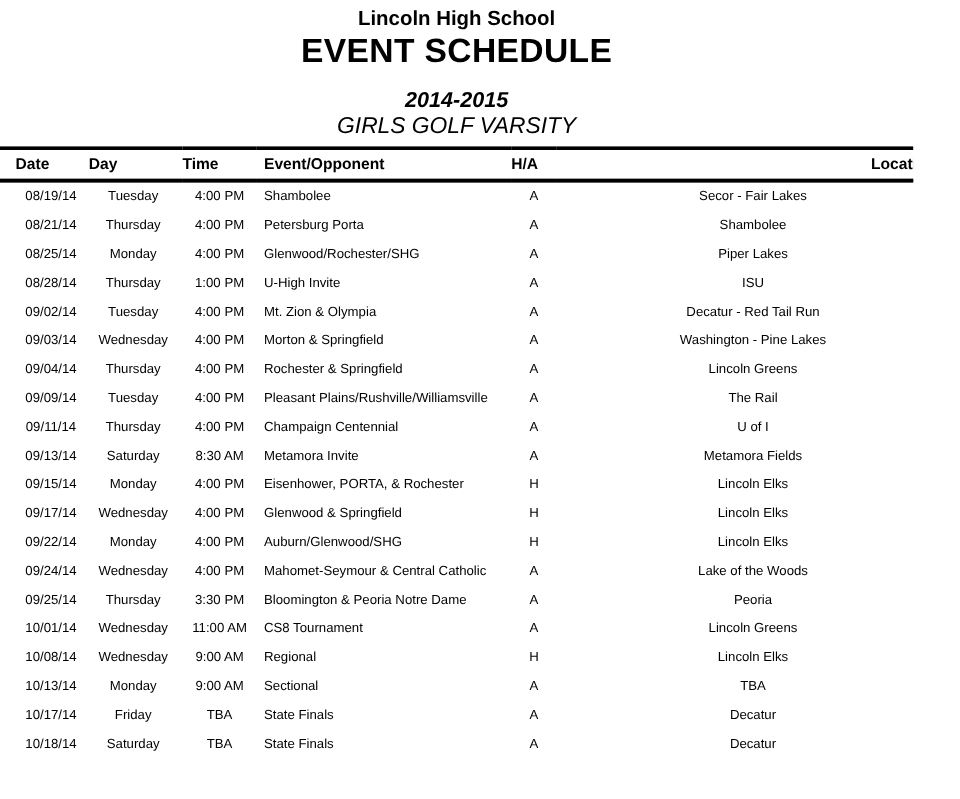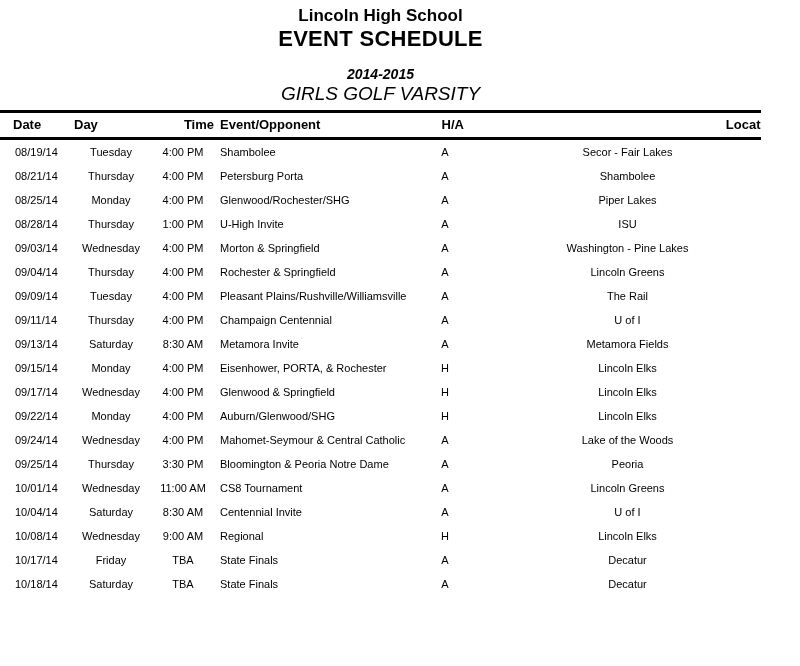--- a/index.html
+++ b/index.html
@@ -18,28 +18,28 @@
   .titles {
     text-align: center;
     padding-top: 6px;
   }
   .school-name {
     font-size: 17px;
     font-weight: bold;
     line-height: 1.2;
   }
   .doc-title {
-    font-size: 22px;
+    font-size: 28px;
     font-weight: bold;
     line-height: 1.2;
     letter-spacing: 0.3px;
   }
   .season {
     margin-top: 13px;
-    font-size: 14px;
+    font-size: 18px;
     font-weight: bold;
     font-style: italic;
     line-height: 1.2;
   }
   .team {
     font-size: 19px;
     font-style: italic;
     line-height: 1.2;
   }
   table.schedule {
@@ -56,36 +56,36 @@
   col.c-loc { width: 316px; }
 
   thead tr {
     border-top: 3px solid #000000;
     border-bottom: 3px solid #000000;
   }
   th {
     font-size: 13px;
     font-weight: bold;
     padding: 4px 0 5px 0;
-    text-align: right;
+    text-align: left;
     white-space: nowrap;
   }
   th.col-date { text-align: left; padding-left: 13px; }
   th.col-day { text-align: left; padding-left: 4px; }
   th.col-event { text-align: left; padding-left: 6px; }
   th.col-loc { text-align: right; padding-left: 11px; }
 
   td {
     font-size: 11px;
     padding: 6px 0 6px 0;
     text-align: center;
     white-space: nowrap;
     overflow: hidden;
   }
-  td.cell-date { text-align: left; padding-left: 15px; }
+  td.cell-date { text-align: center; padding-left: 15px; }
   td.cell-event { text-align: left; padding-left: 6px; }
   td.cell-loc { text-align: center; padding-left: 11px; }
 </style>
 </head>
 <body>
 
 <div class="page">
 
   <div class="titles">
     <div class="school-name">Lincoln High School</div>
@@ -140,20 +140,28 @@
     </tr>
         <tr>
       <td class="cell-date">08/28/14</td>
       <td class="cell-day">Thursday</td>
       <td class="cell-time">1:00 PM</td>
       <td class="cell-event">U-High Invite</td>
       <td class="cell-ha">A</td>
       <td class="cell-loc">ISU</td>
     </tr>
         <tr>
+      <td class="cell-date">09/02/14</td>
+      <td class="cell-day">Tuesday</td>
+      <td class="cell-time">4:00 PM</td>
+      <td class="cell-event">Mt. Zion &amp; Olympia</td>
+      <td class="cell-ha">A</td>
+      <td class="cell-loc">Decatur - Red Tail Run</td>
+    </tr>
+        <tr>
       <td class="cell-date">09/03/14</td>
       <td class="cell-day">Wednesday</td>
       <td class="cell-time">4:00 PM</td>
       <td class="cell-event">Morton &amp; Springfield</td>
       <td class="cell-ha">A</td>
       <td class="cell-loc">Washington - Pine Lakes</td>
     </tr>
         <tr>
       <td class="cell-date">09/04/14</td>
       <td class="cell-day">Thursday</td>
@@ -228,34 +236,34 @@
     </tr>
         <tr>
       <td class="cell-date">10/01/14</td>
       <td class="cell-day">Wednesday</td>
       <td class="cell-time">11:00 AM</td>
       <td class="cell-event">CS8 Tournament</td>
       <td class="cell-ha">A</td>
       <td class="cell-loc">Lincoln Greens</td>
     </tr>
         <tr>
-      <td class="cell-date">10/04/14</td>
-      <td class="cell-day">Saturday</td>
-      <td class="cell-time">8:30 AM</td>
-      <td class="cell-event">Centennial Invite</td>
-      <td class="cell-ha">A</td>
-      <td class="cell-loc">U of I</td>
-    </tr>
-        <tr>
       <td class="cell-date">10/08/14</td>
       <td class="cell-day">Wednesday</td>
       <td class="cell-time">9:00 AM</td>
       <td class="cell-event">Regional</td>
       <td class="cell-ha">H</td>
       <td class="cell-loc">Lincoln Elks</td>
+    </tr>
+        <tr>
+      <td class="cell-date">10/13/14</td>
+      <td class="cell-day">Monday</td>
+      <td class="cell-time">9:00 AM</td>
+      <td class="cell-event">Sectional</td>
+      <td class="cell-ha">A</td>
+      <td class="cell-loc">TBA</td>
     </tr>
         <tr>
       <td class="cell-date">10/17/14</td>
       <td class="cell-day">Friday</td>
       <td class="cell-time">TBA</td>
       <td class="cell-event">State Finals</td>
       <td class="cell-ha">A</td>
       <td class="cell-loc">Decatur</td>
     </tr>
         <tr>

